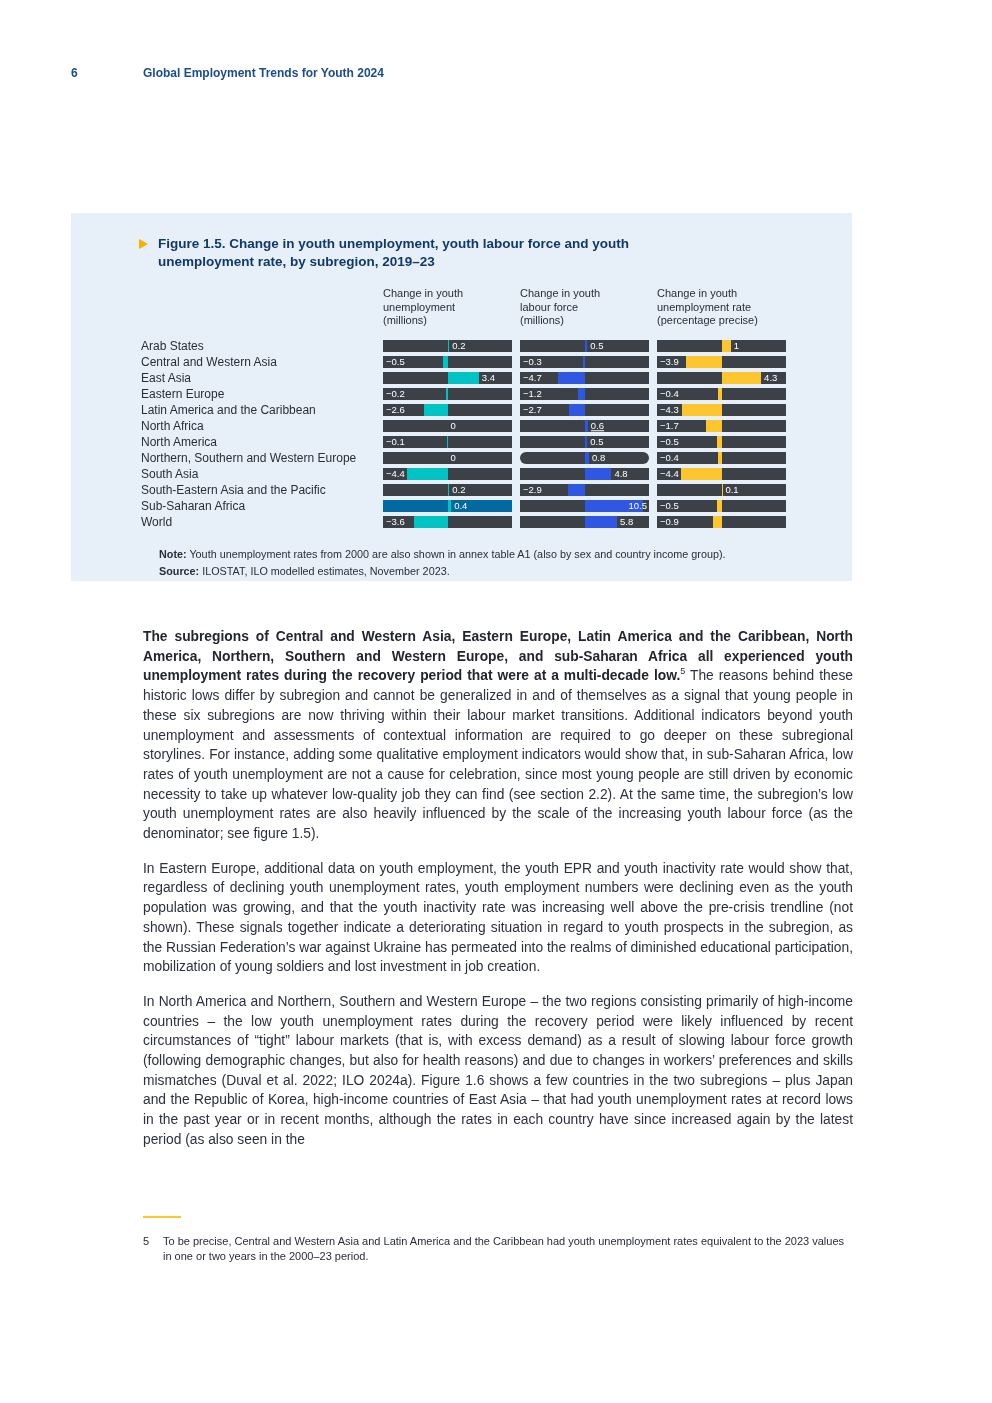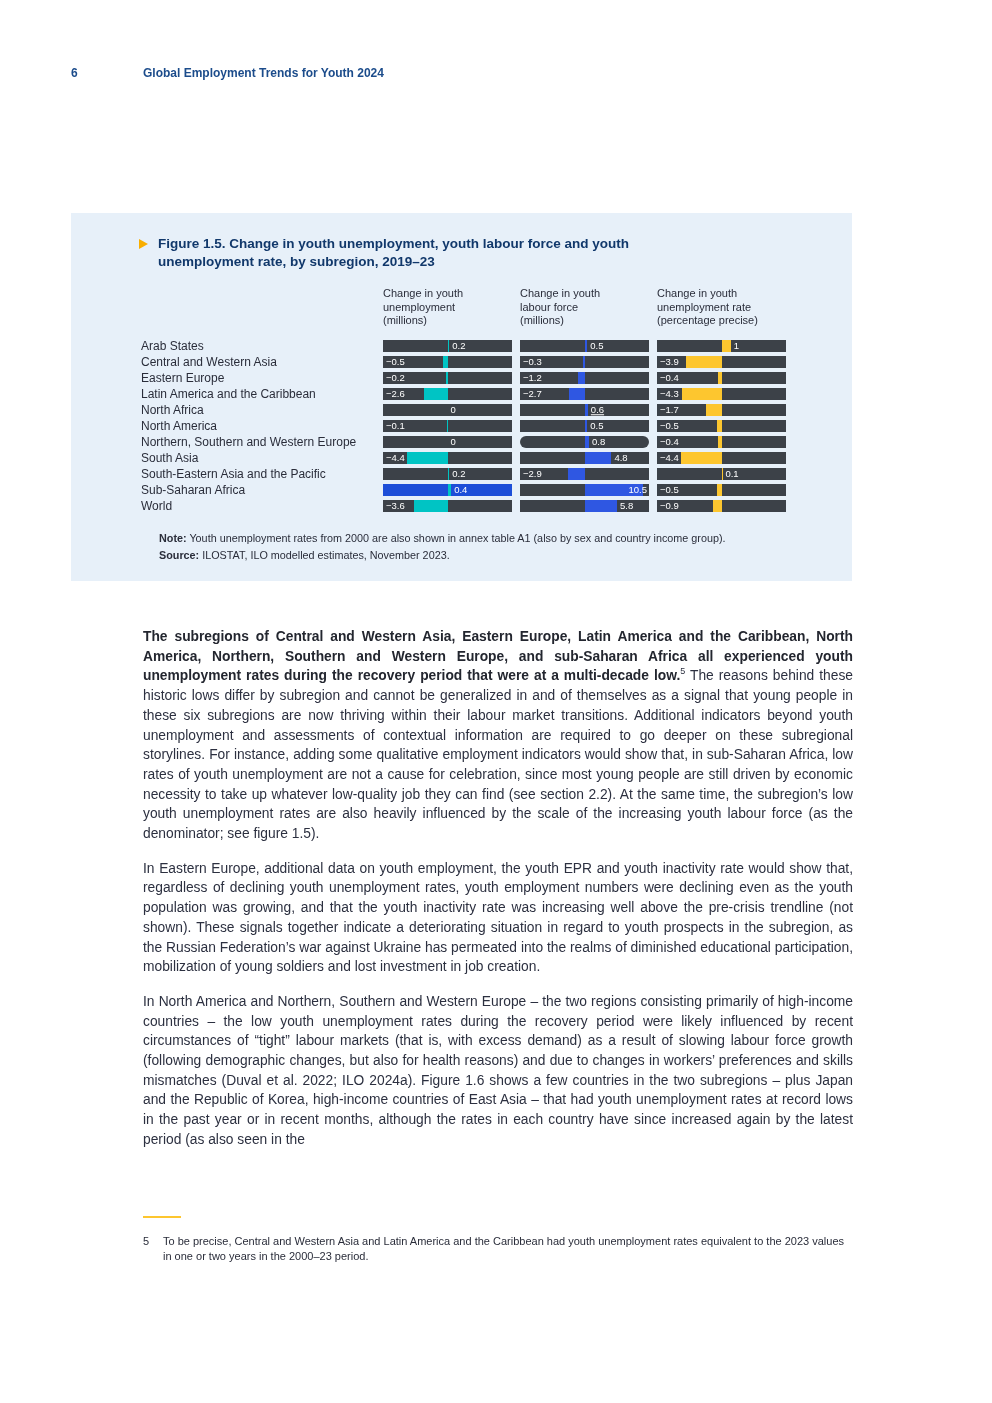--- a/index.html
+++ b/index.html
@@ -117,20 +117,35 @@
             <div class="panel" style="background: rgb(60, 65, 72);">
               <div class="bar" style="background: rgb(47, 87, 226); width: 1.30435%; right: 50%;"></div>
               <span class="bar-label" style="left: 3px; text-align: right;">−0.3</span>
             </div>
             <div class="panel" style="background: rgb(60, 65, 72);">
               <div class="bar" style="background: rgb(253, 198, 47); width: 27.8571%; right: 50%;"></div>
               <span class="bar-label" style="left: 3px;">−3.9</span>
             </div>
           </div>
           <div class="chart-row">
+            <div class="row-label">East Asia</div>
+            <div class="panel" style="background: rgb(60, 65, 72);">
+              <div class="bar" style="background: rgb(0, 196, 196); width: 24.2857%; left: 50%;"></div>
+              <span class="bar-label" style="left: calc(74.2857% + 3px);">3.4</span>
+            </div>
+            <div class="panel" style="background: rgb(60, 65, 72);">
+              <div class="bar" style="background: rgb(47, 87, 226); width: 20.4348%; right: 50%;"></div>
+              <span class="bar-label" style="left: 3px;">−4.7</span>
+            </div>
+            <div class="panel" style="background: rgb(60, 65, 72);">
+              <div class="bar" style="background: rgb(253, 198, 47); width: 30.7143%; left: 50%;"></div>
+              <span class="bar-label" style="left: calc(80.7143% + 3px);">4.3</span>
+            </div>
+          </div>
+          <div class="chart-row">
             <div class="row-label">Eastern Europe</div>
             <div class="panel" style="background: rgb(60, 65, 72);">
               <div class="bar" style="background: rgb(0, 196, 196); width: 1.42857%; right: 50%;"></div>
               <span class="bar-label" style="left: 3px;">−0.2</span>
             </div>
             <div class="panel" style="background: rgb(60, 65, 72);">
               <div class="bar" style="background: rgb(47, 87, 226); width: 5.21739%; right: 50%;"></div>
               <span class="bar-label" style="left: 3px;">−1.2</span>
             </div>
             <div class="panel" style="background: rgb(60, 65, 72);">
@@ -223,21 +238,21 @@
               <div class="bar" style="background: rgb(47, 87, 226); width: 12.6087%; right: 50%;"></div>
               <span class="bar-label" style="left: 3px;">−2.9</span>
             </div>
             <div class="panel" style="background: rgb(60, 65, 72);">
               <div class="bar" style="background: rgb(253, 198, 47); width: 0.714286%; left: 50%;"></div>
               <span class="bar-label" style="left: calc(50.7143% + 3px);">0.1</span>
             </div>
           </div>
           <div class="chart-row">
             <div class="row-label">Sub-Saharan Africa</div>
-            <div class="panel" style="background: #1d4ed8;">
+            <div class="panel" style="background: #0369a1;">
               <div class="bar" style="background: rgb(0, 196, 196); width: 2.85714%; left: 50%;"></div>
               <span class="bar-label" style="left: calc(52.8571% + 3px);">0.4</span>
             </div>
             <div class="panel" style="background: rgb(60, 65, 72);">
               <div class="bar" style="background: rgb(47, 87, 226); width: 45.6522%; left: 50%;"></div>
               <span class="bar-label" style="right: 2px;">10.5</span>
             </div>
             <div class="panel" style="background: rgb(60, 65, 72);">
               <div class="bar" style="background: rgb(253, 198, 47); width: 3.57143%; right: 50%;"></div>
               <span class="bar-label" style="left: 3px;">−0.5</span>

